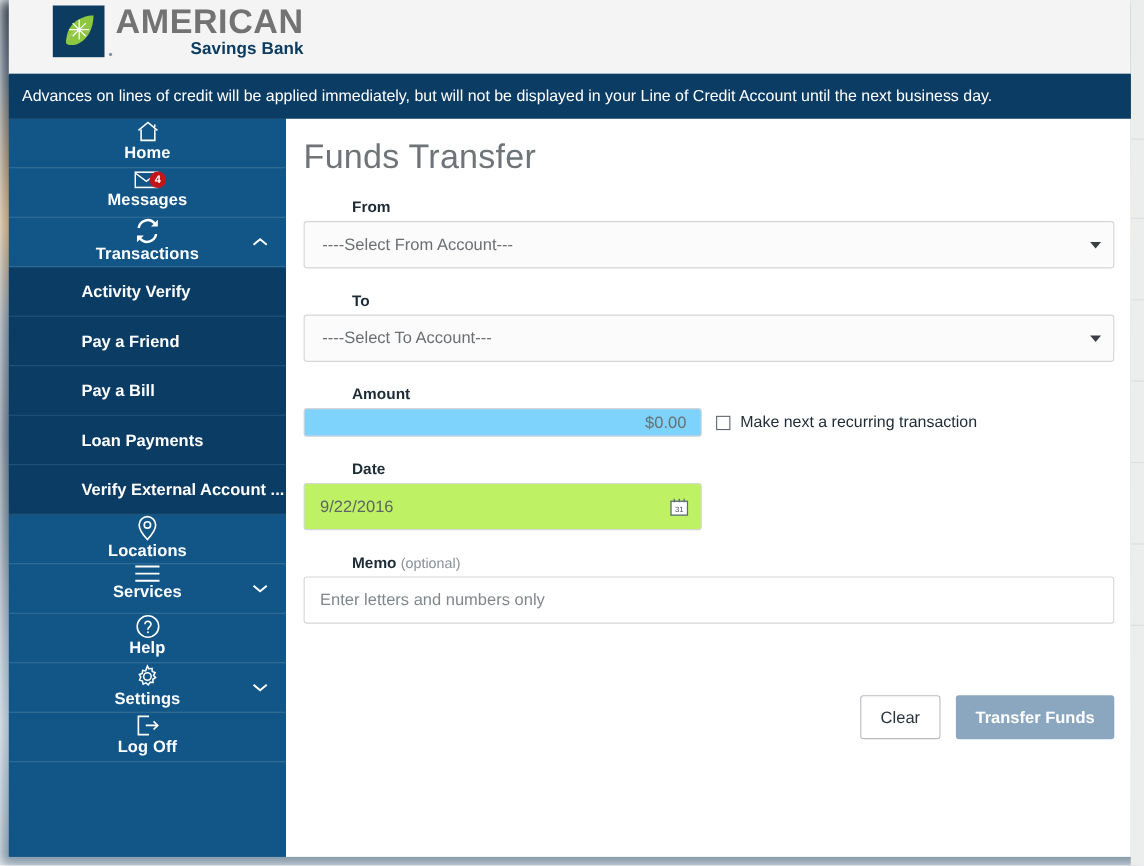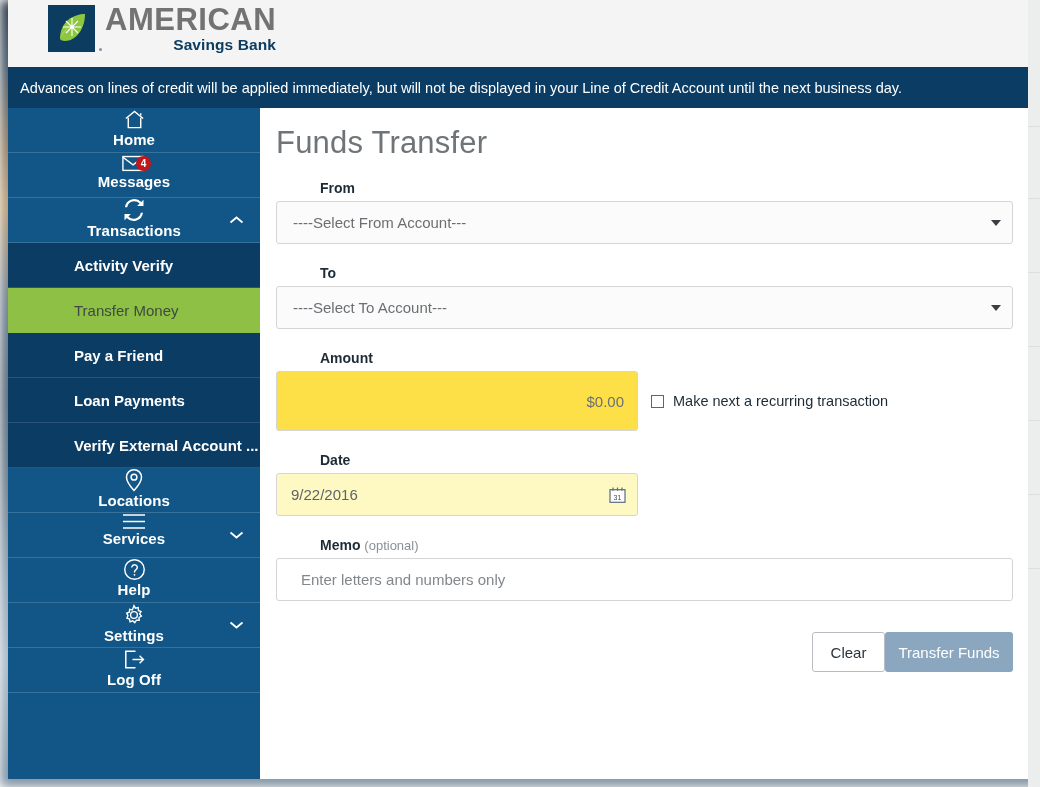--- a/index.html
+++ b/index.html
@@ -189,22 +189,22 @@
     position: absolute; right: 11px; top: 50%;
     transform: translateY(-50%);
     width: 0; height: 0;
     border-left: 5px solid transparent;
     border-right: 5px solid transparent;
     border-top: 6px solid #3b3f43;
   }
 
   .amount-line { display: flex; align-items: center; }
   .amount-box {
-    width: 362px; height: 60px;
-    background: #fde047;
+    width: 362px; height: 26px;
+    background: #7dd3fc;
     border: 1px solid #d5d5d5;
     border-radius: 3px;
     box-sizing: border-box;
     display: flex; align-items: center; justify-content: flex-end;
     padding-right: 13px;
     font-size: 15px; color: #6b6f73;
   }
   .recurring {
     display: flex; align-items: center;
     margin-left: 13px;
@@ -214,64 +214,64 @@
     width: 11px; height: 11px;
     border: 1px solid #5a6671;
     background: #ffffff;
     margin-right: 9px;
     flex: none;
   }
 
   .date-box {
     position: relative;
     width: 362px; height: 43px;
-    background: #fef9c3;
+    background: #bef264;
     border: 1px solid #d5d5d5;
     border-radius: 3px;
     box-sizing: border-box;
     display: flex; align-items: center;
     padding-left: 14px;
     font-size: 15px; color: #5e6368;
   }
   .cal-ico {
     position: absolute; right: 11px; top: 50%;
     transform: translateY(-50%);
     width: 17px; height: 17px;
   }
 
   .memo-box {
     width: 737px; height: 43px;
     background: #ffffff;
     border: 1px solid #d5d5d5;
     border-radius: 3px;
     box-sizing: border-box;
     display: flex; align-items: center;
-    padding-left: 24px;
+    padding-left: 14px;
     font-size: 15px; color: #82878c;
   }
 
   .actions {
     position: absolute;
     right: 15px; top: 524px;
-    display: flex; align-items: flex-start; gap: 0;
+    display: flex; align-items: flex-start; gap: 14px;
   }
   .btn-clear {
     width: 73px; height: 40px;
     background: #ffffff;
     border: 1px solid #b9bdc1;
     border-radius: 3px;
     color: #28333d; font-size: 15px;
     display: flex; align-items: center; justify-content: center;
     box-sizing: border-box;
   }
   .btn-transfer {
-    width: 128px; height: 40px;
+    width: 144px; height: 40px;
     background: #8ba7bf;
     border: none; border-radius: 3px;
-    color: #ffffff; font-size: 15px; font-weight: 400;
+    color: #ffffff; font-size: 15px; font-weight: 700;
     display: flex; align-items: center; justify-content: center;
     box-sizing: border-box;
   }
 </style>
 </head>
 <body>
 
 <div id="app">
 
   <div class="backdrop"></div>
@@ -344,25 +344,25 @@
       <span class="chev">
         <svg width="15" height="9" viewBox="0 0 15 9" fill="none" stroke="#ffffff" stroke-width="1.8">
           <path d="M1.5 7 L7.5 2 L13.5 7"></path>
         </svg>
       </span>
     </div>
 
     <div class="sub-item">
       <span>Activity Verify</span>
     </div>
-    <div class="sub-item active">
-      <span>Transfer Money</span>
-    </div>
     <div class="sub-item">
       <span>Pay a Friend</span>
+    </div>
+    <div class="sub-item">
+      <span>Pay a Bill</span>
     </div>
     <div class="sub-item">
       <span>Loan Payments</span>
     </div>
     <div class="sub-item">
       <span>Verify External Account ...</span>
     </div>
 
     <div class="nav-item">
       <span class="ico">

